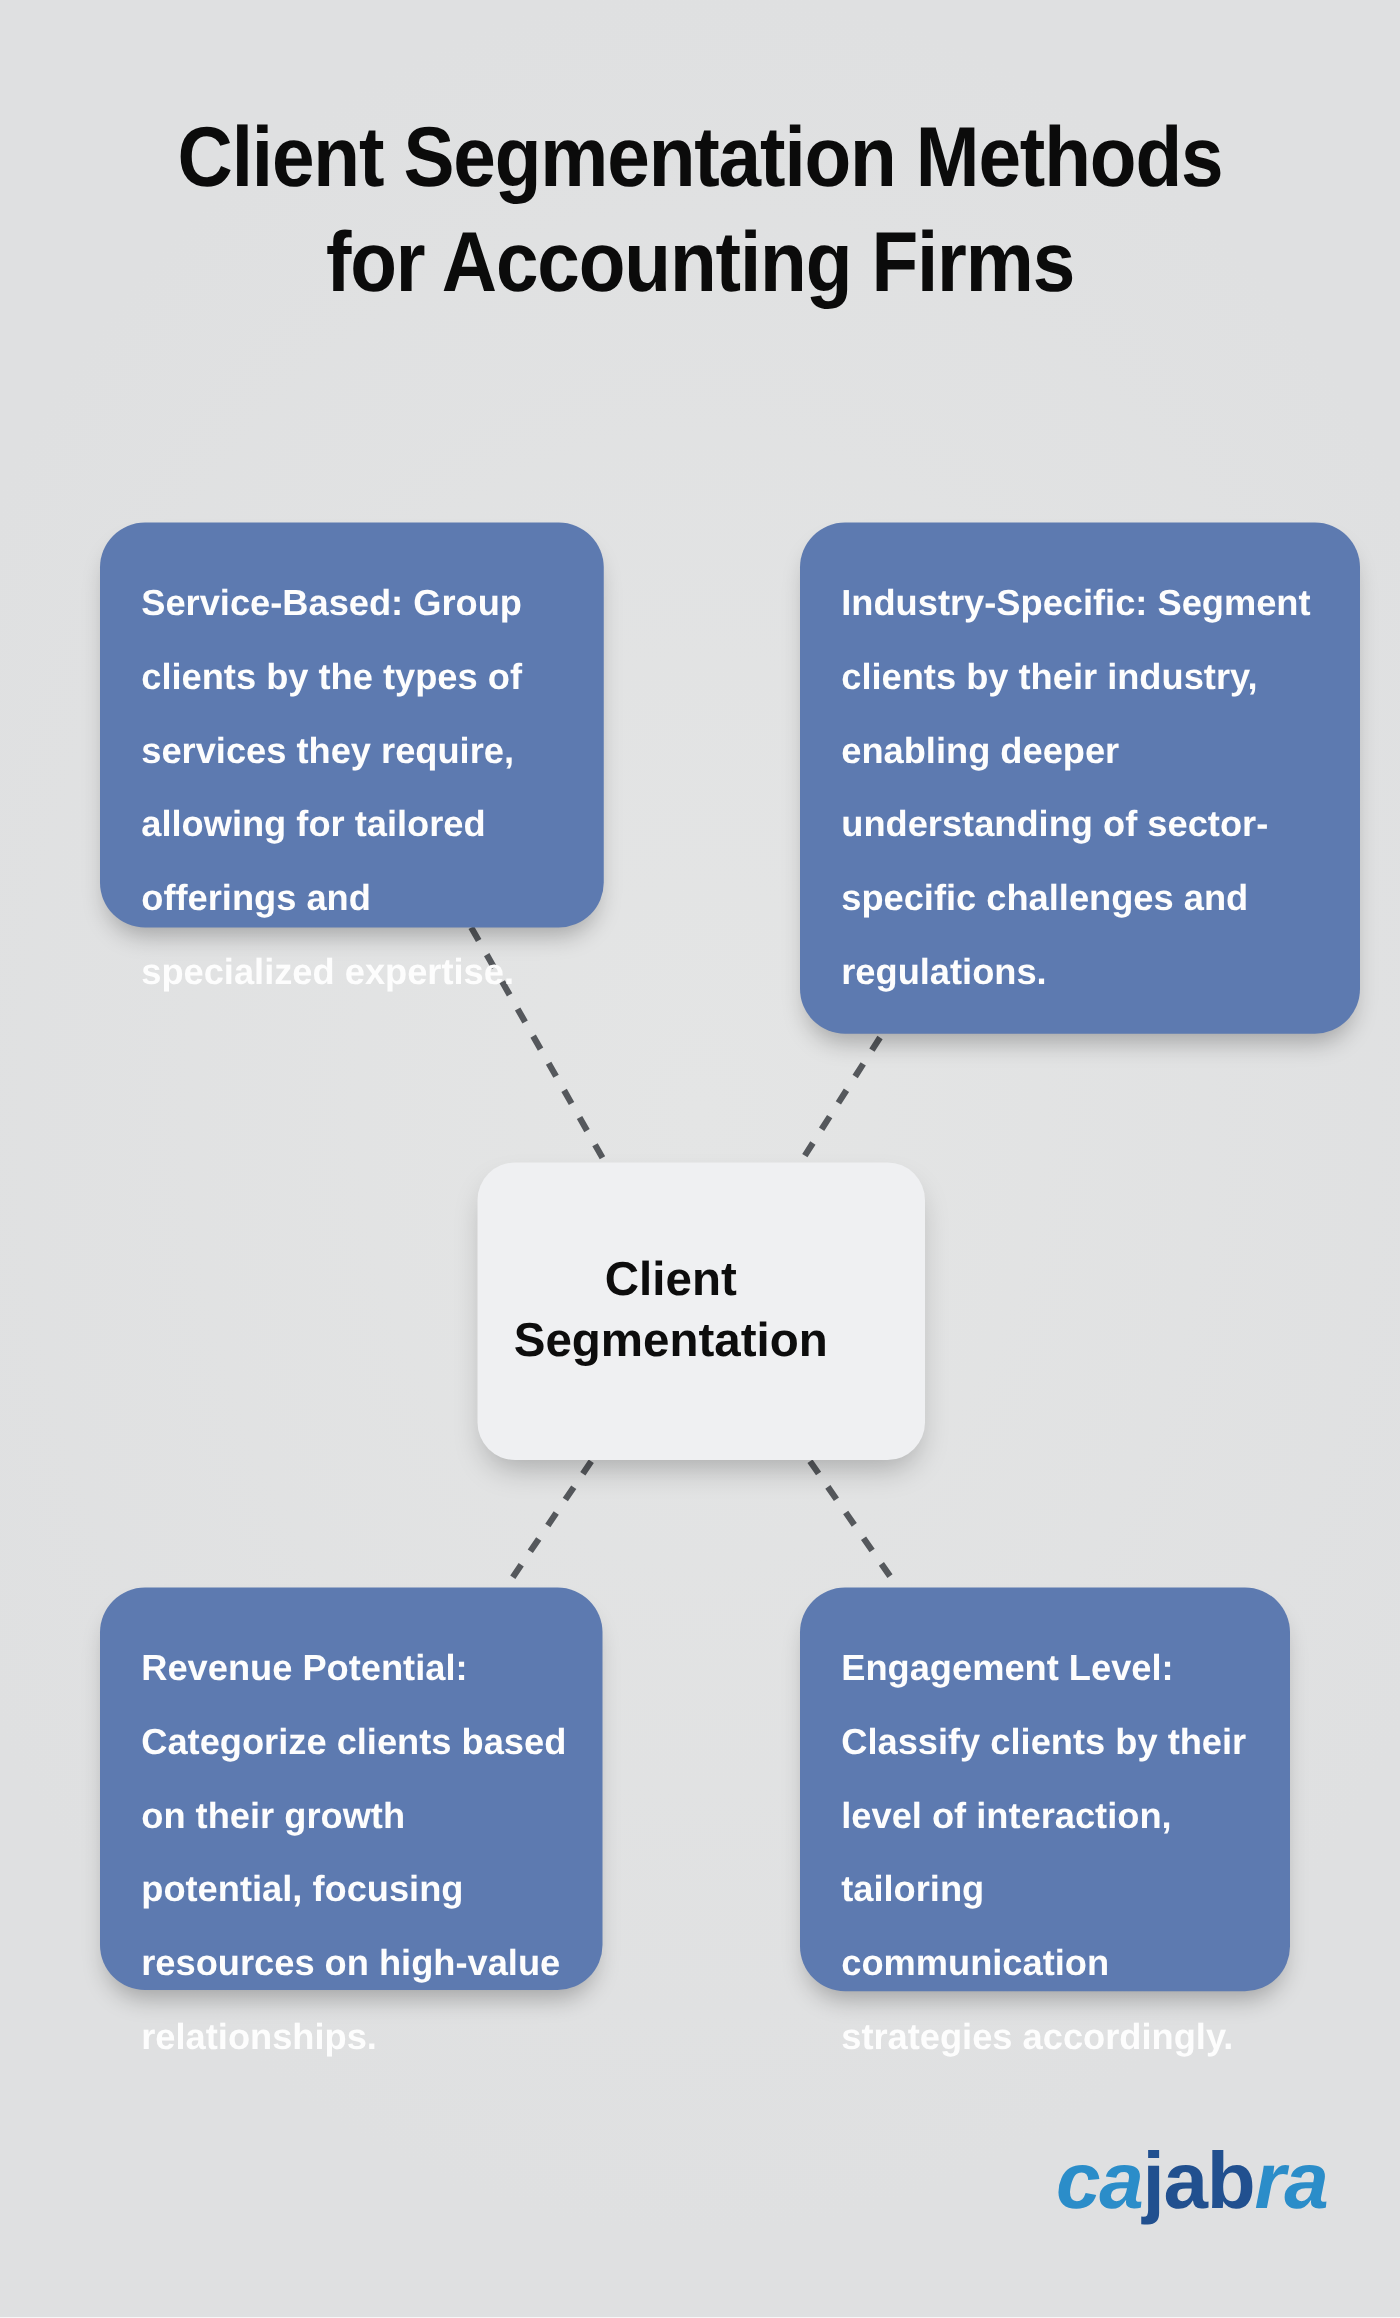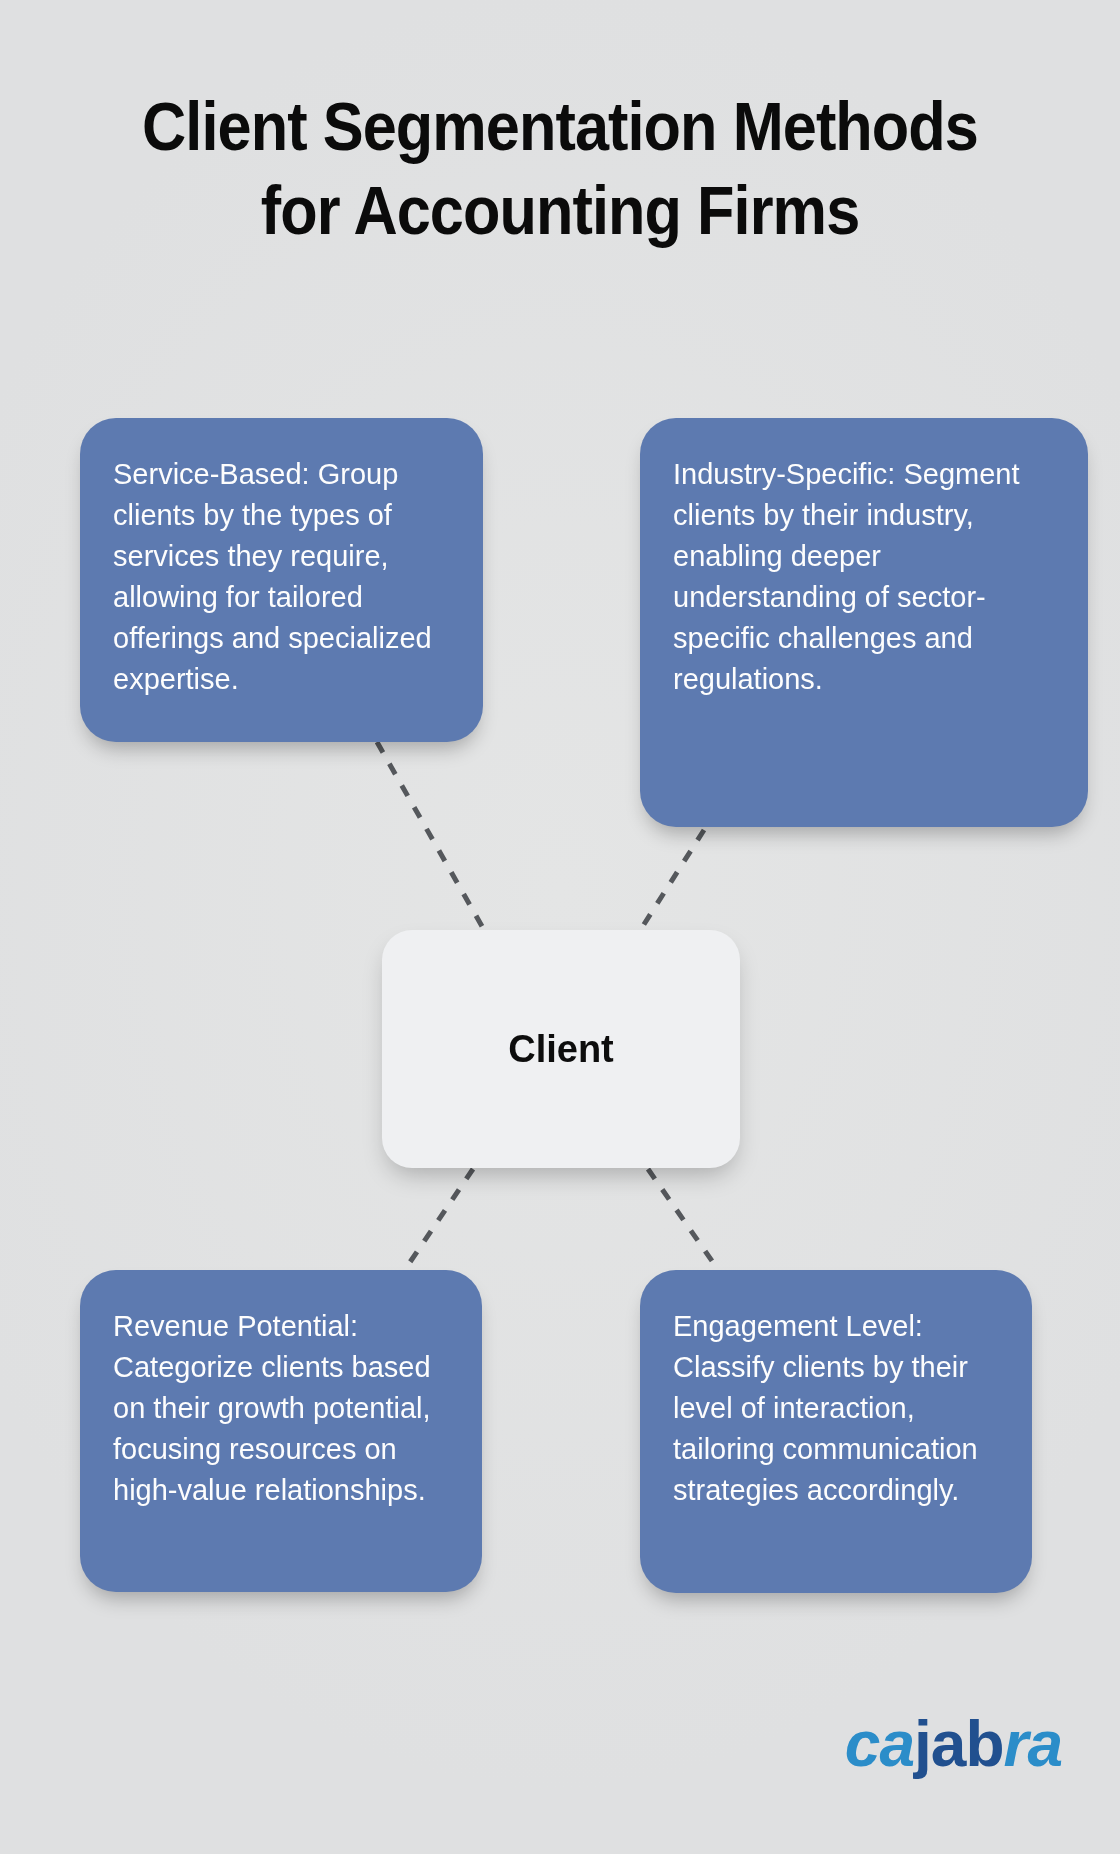--- a/index.html
+++ b/index.html
@@ -48,43 +48,44 @@
     z-index: 2;
     box-sizing: border-box;
     background: var(--node-fill, #5d7ab0);
     border-radius: 36px;
     padding: 36px 24px 0 33px;
     box-shadow: 0 12px 20px -6px rgba(0,0,0,0.28);
   }
   .node p {
     margin: 0;
     font-size: 29px;
-    line-height: 41px;
-    font-weight: 400;
+    line-height: 59px;
+    font-weight: 700;
     color: var(--node-text, #fdfdfd);
   }
   .node-tl { left: 80px;  top: 418px;  width: 403px; height: 324px; }
   .node-tr { left: 640px; top: 418px;  width: 448px; height: 409px; }
   .node-bl { left: 80px;  top: 1270px; width: 402px; height: 322px; }
   .node-br { left: 640px; top: 1270px; width: 392px; height: 323px; }
   .center-node {
     position: absolute;
     z-index: 3;
     left: 382px;
     top: 930px;
     width: 358px;
     height: 238px;
     box-sizing: border-box;
     background: var(--center-fill, #eff0f2);
     border-radius: 30px;
     box-shadow: 0 12px 24px -6px rgba(0,0,0,0.25);
     display: flex;
     align-items: center;
-    justify-content: center;
+    justify-content: flex-start;
     text-align: center;
+    padding-left: 29px;
   }
   .center-node .center-text {
     font-size: 38px;
     font-weight: 700;
     line-height: 49px;
     color: var(--center-text, #0d0d0d);
   }
   .logo {
     position: absolute;
     z-index: 2;
@@ -127,20 +128,21 @@
     <p>Revenue Potential: Categorize clients based on their growth potential, focusing resources on high-value relationships.</p>
   </div>
 
   <div class="node node-br">
     <p>Engagement Level: Classify clients by their level of interaction, tailoring communication strategies accordingly.</p>
   </div>
 
   <div class="center-node">
     <div class="center-text">
       <div>Client</div>
+      <div>Segmentation</div>
     </div>
   </div>
 
   <div class="logo">
     <span class="lt">ca</span><span class="dk">jab</span><span class="lt">ra</span>
   </div>
 
 </div>
 
 </body></html>

